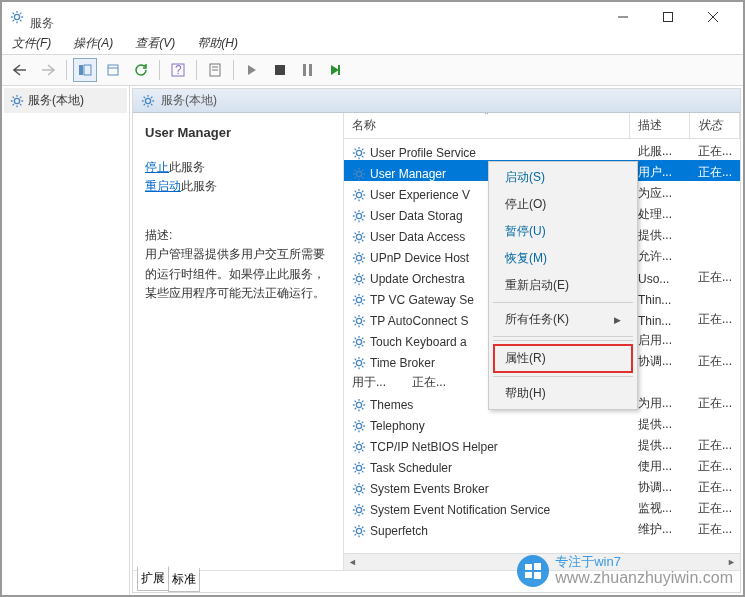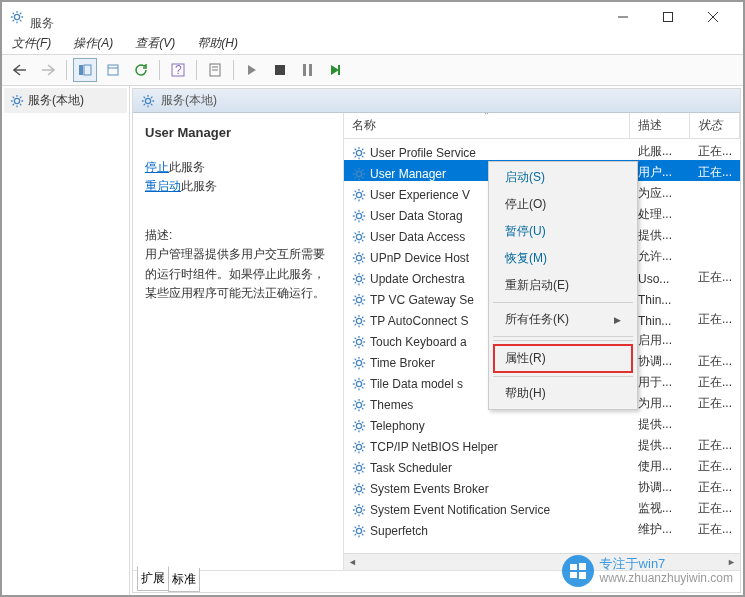--- a/index.html
+++ b/index.html
@@ -70,21 +70,21 @@
 
 
 .hscroll { height: 17px; background: #f0f0f0; border-top: 1px solid #ddd; display: flex; align-items: center; }
 .hscroll .sbtn { width: 17px; height: 15px; display: flex; align-items: center; justify-content: center; color: #666; font-size: 9px; }
 .hscroll .track { flex: 1; }
 
 
 .watermark { position: absolute; right: 10px; bottom: 8px; display: flex; align-items: center; gap: 6px; opacity: 0.85; z-index: 200; }
 .watermark .logo { width: 32px; height: 32px; border-radius: 50%; background: #1a8be0; display: flex; align-items: center; justify-content: center; color: #fff; font-size: 18px; }
 .watermark .wtxt { color: #1a8be0; font-size: 13px; line-height: 1.1; }
-.watermark .wurl { color: #888; font-size: 12px; }
+.watermark .wurl { color: #888; font-size: 16px; }
 
 svg { display: block; }
 .gear svg { width: 14px; height: 14px; }
 </style>
 </head>
 <body>
 
 <div class="titlebar">
   <span class="gear">
       <svg viewBox="0 0 16 16">
@@ -368,29 +368,20 @@
                     <circle cx="8" cy="8" r="3" fill="none" stroke="currentColor" stroke-width="1.5"></circle>
                     <path d="M8 1v2M8 13v2M1 8h2M13 8h2M3 3l1.5 1.5M11.5 11.5L13 13M3 13l1.5-1.5M11.5 4.5L13 3" stroke="currentColor" stroke-width="1.5"></path>
                   </svg>
                 </span>
                 <span>Time Broker</span>
               </div>
               <div class="desccell cell">协调...</div>
               <div class="statuscell cell">正在...</div>
             </div>
             <div class="row">
-              <div class="namecell cell">
-                <span class="gear">
-                  <svg viewBox="0 0 16 16" width="14" height="14">
-                    <circle cx="8" cy="8" r="3" fill="none" stroke="currentColor" stroke-width="1.5"></circle>
-                    <path d="M8 1v2M8 13v2M1 8h2M13 8h2M3 3l1.5 1.5M11.5 11.5L13 13M3 13l1.5-1.5M11.5 4.5L13 3" stroke="currentColor" stroke-width="1.5"></path>
-                  </svg>
-                </span>
-                <span>Tile Data model s</span>
-              </div>
               <div class="desccell cell">用于...</div>
               <div class="statuscell cell">正在...</div>
             </div>
             <div class="row">
               <div class="namecell cell">
                 <span class="gear">
                   <svg viewBox="0 0 16 16" width="14" height="14">
                     <circle cx="8" cy="8" r="3" fill="none" stroke="currentColor" stroke-width="1.5"></circle>
                     <path d="M8 1v2M8 13v2M1 8h2M13 8h2M3 3l1.5 1.5M11.5 11.5L13 13M3 13l1.5-1.5M11.5 4.5L13 3" stroke="currentColor" stroke-width="1.5"></path>
                   </svg>

